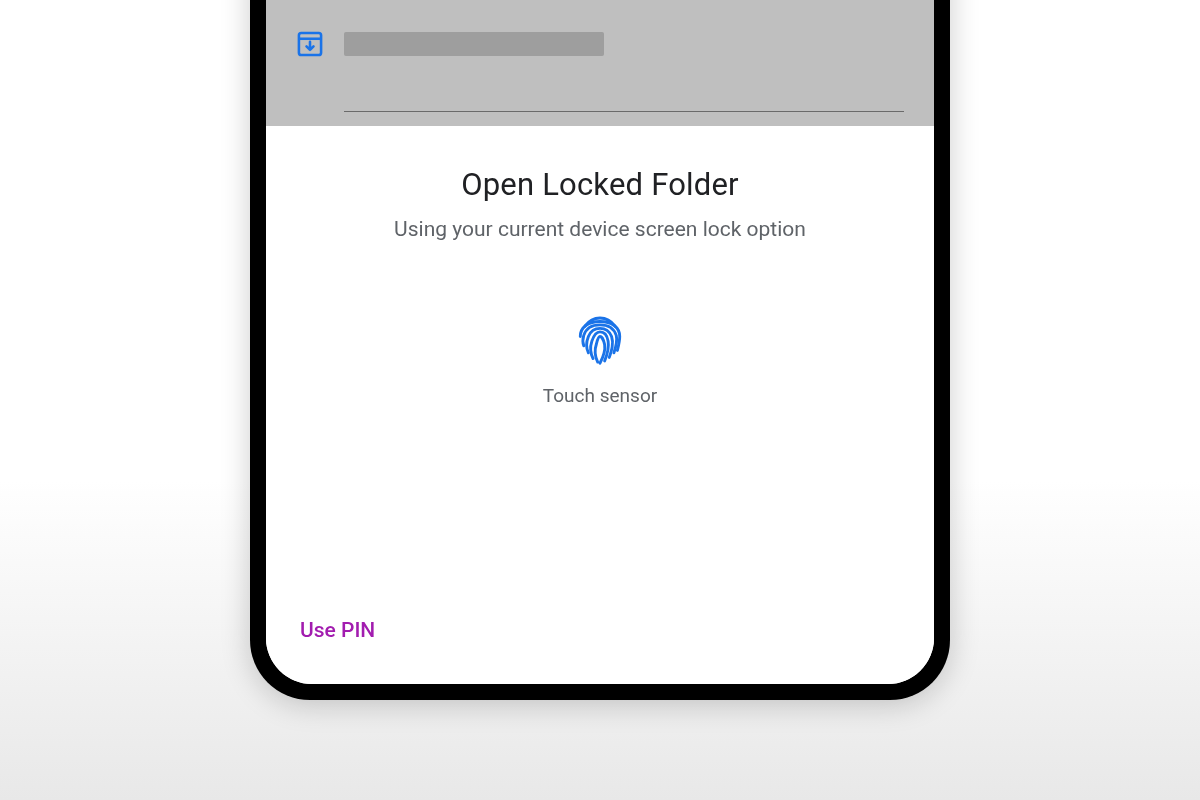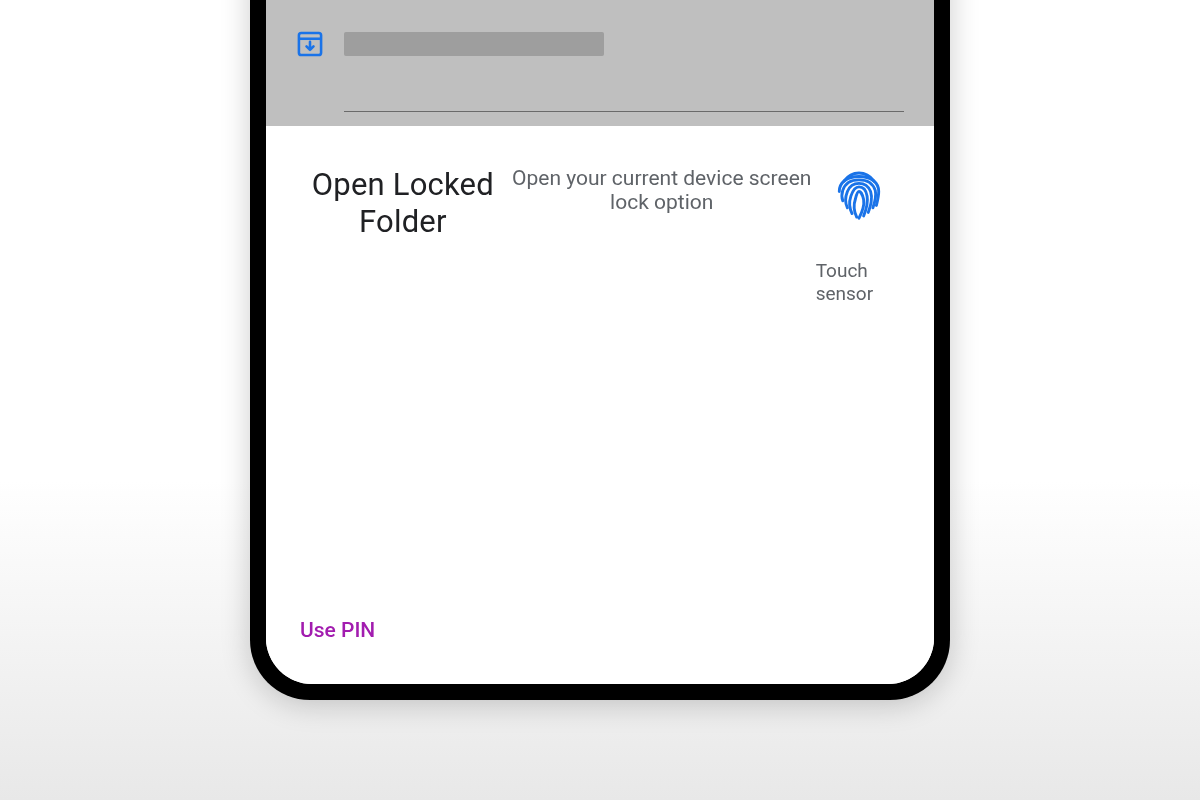--- a/index.html
+++ b/index.html
@@ -77,21 +77,21 @@
       left: 78px;
       right: 30px;
       height: 1px;
       background: #6a6a6a;
     }
     
     .dialog-content {
       flex: 1;
       background: #ffffff;
       display: flex;
-      flex-direction: row;
+      flex-direction: column;
       padding: 40px 32px 28px 32px;
       position: relative;
     }
     
     .dialog-title {
       text-align: center;
       font-size: 31px;
       font-weight: 400;
       color: #202124;
       margin-bottom: 14px;
@@ -103,21 +103,21 @@
       font-size: 21px;
       font-weight: 400;
       color: #5f6368;
       margin-bottom: 70px;
     }
     
     .fingerprint-section {
       display: flex;
       flex-direction: column;
       align-items: center;
-      gap: 35px;
+      gap: 15px;
     }
     
     .fingerprint-icon {
       width: 58px;
       height: 58px;
     }
     
     .fingerprint-icon svg {
       width: 100%;
       height: 100%;
@@ -158,21 +158,21 @@
             <path d="M12 10 L12 17 M12 17 L9 14 M12 17 L15 14" stroke="#1a73e8" stroke-width="2.2" stroke-linecap="round" stroke-linejoin="round"></path>
           </svg>
         </div>
         <div class="placeholder-bar"></div>
       </div>
       <div class="underline"></div>
     </div>
 
     <div class="dialog-content">
       <h1 class="dialog-title">Open Locked Folder</h1>
-      <p class="dialog-subtitle">Open your current device screen lock option</p>
+      <p class="dialog-subtitle">Using your current device screen lock option</p>
 
       <div class="fingerprint-section">
         <div class="fingerprint-icon">
           <svg viewBox="0 0 50 50" fill="none">
             <path d="M12 13 C15 9, 20 6, 25 6 C30 6, 35 9, 38 13" stroke="#1a73e8" stroke-width="2.5" stroke-linecap="round" fill="none"></path>
             <path d="M8 22 C8 14, 15 9, 25 9 C35 9, 42 14, 42 22 C42 26, 41 30, 40 34" stroke="#1a73e8" stroke-width="2.5" stroke-linecap="round" fill="none"></path>
             <path d="M11 30 C10 27, 10 24, 11 21 C13 15, 18 12, 25 12 C32 12, 37 15, 39 21 C40 25, 39 30, 37 36" stroke="#1a73e8" stroke-width="2.5" stroke-linecap="round" fill="none"></path>
             <path d="M15 36 C13 32, 13 27, 15 22 C17 17, 21 15, 25 15 C29 15, 33 17, 35 22 C37 28, 35 34, 33 40" stroke="#1a73e8" stroke-width="2.5" stroke-linecap="round" fill="none"></path>
             <path d="M19 41 C17 37, 16 32, 18 26 C20 20, 23 18, 25 18 C28 18, 31 20, 32 26 C33 32, 31 38, 29 43" stroke="#1a73e8" stroke-width="2.5" stroke-linecap="round" fill="none"></path>
             <path d="M23 44 C21 40, 20 34, 22 28 C23 24, 24 22, 25 22 C26 22, 28 24, 29 29 C30 35, 27 41, 25 45" stroke="#1a73e8" stroke-width="2.5" stroke-linecap="round" fill="none"></path>

